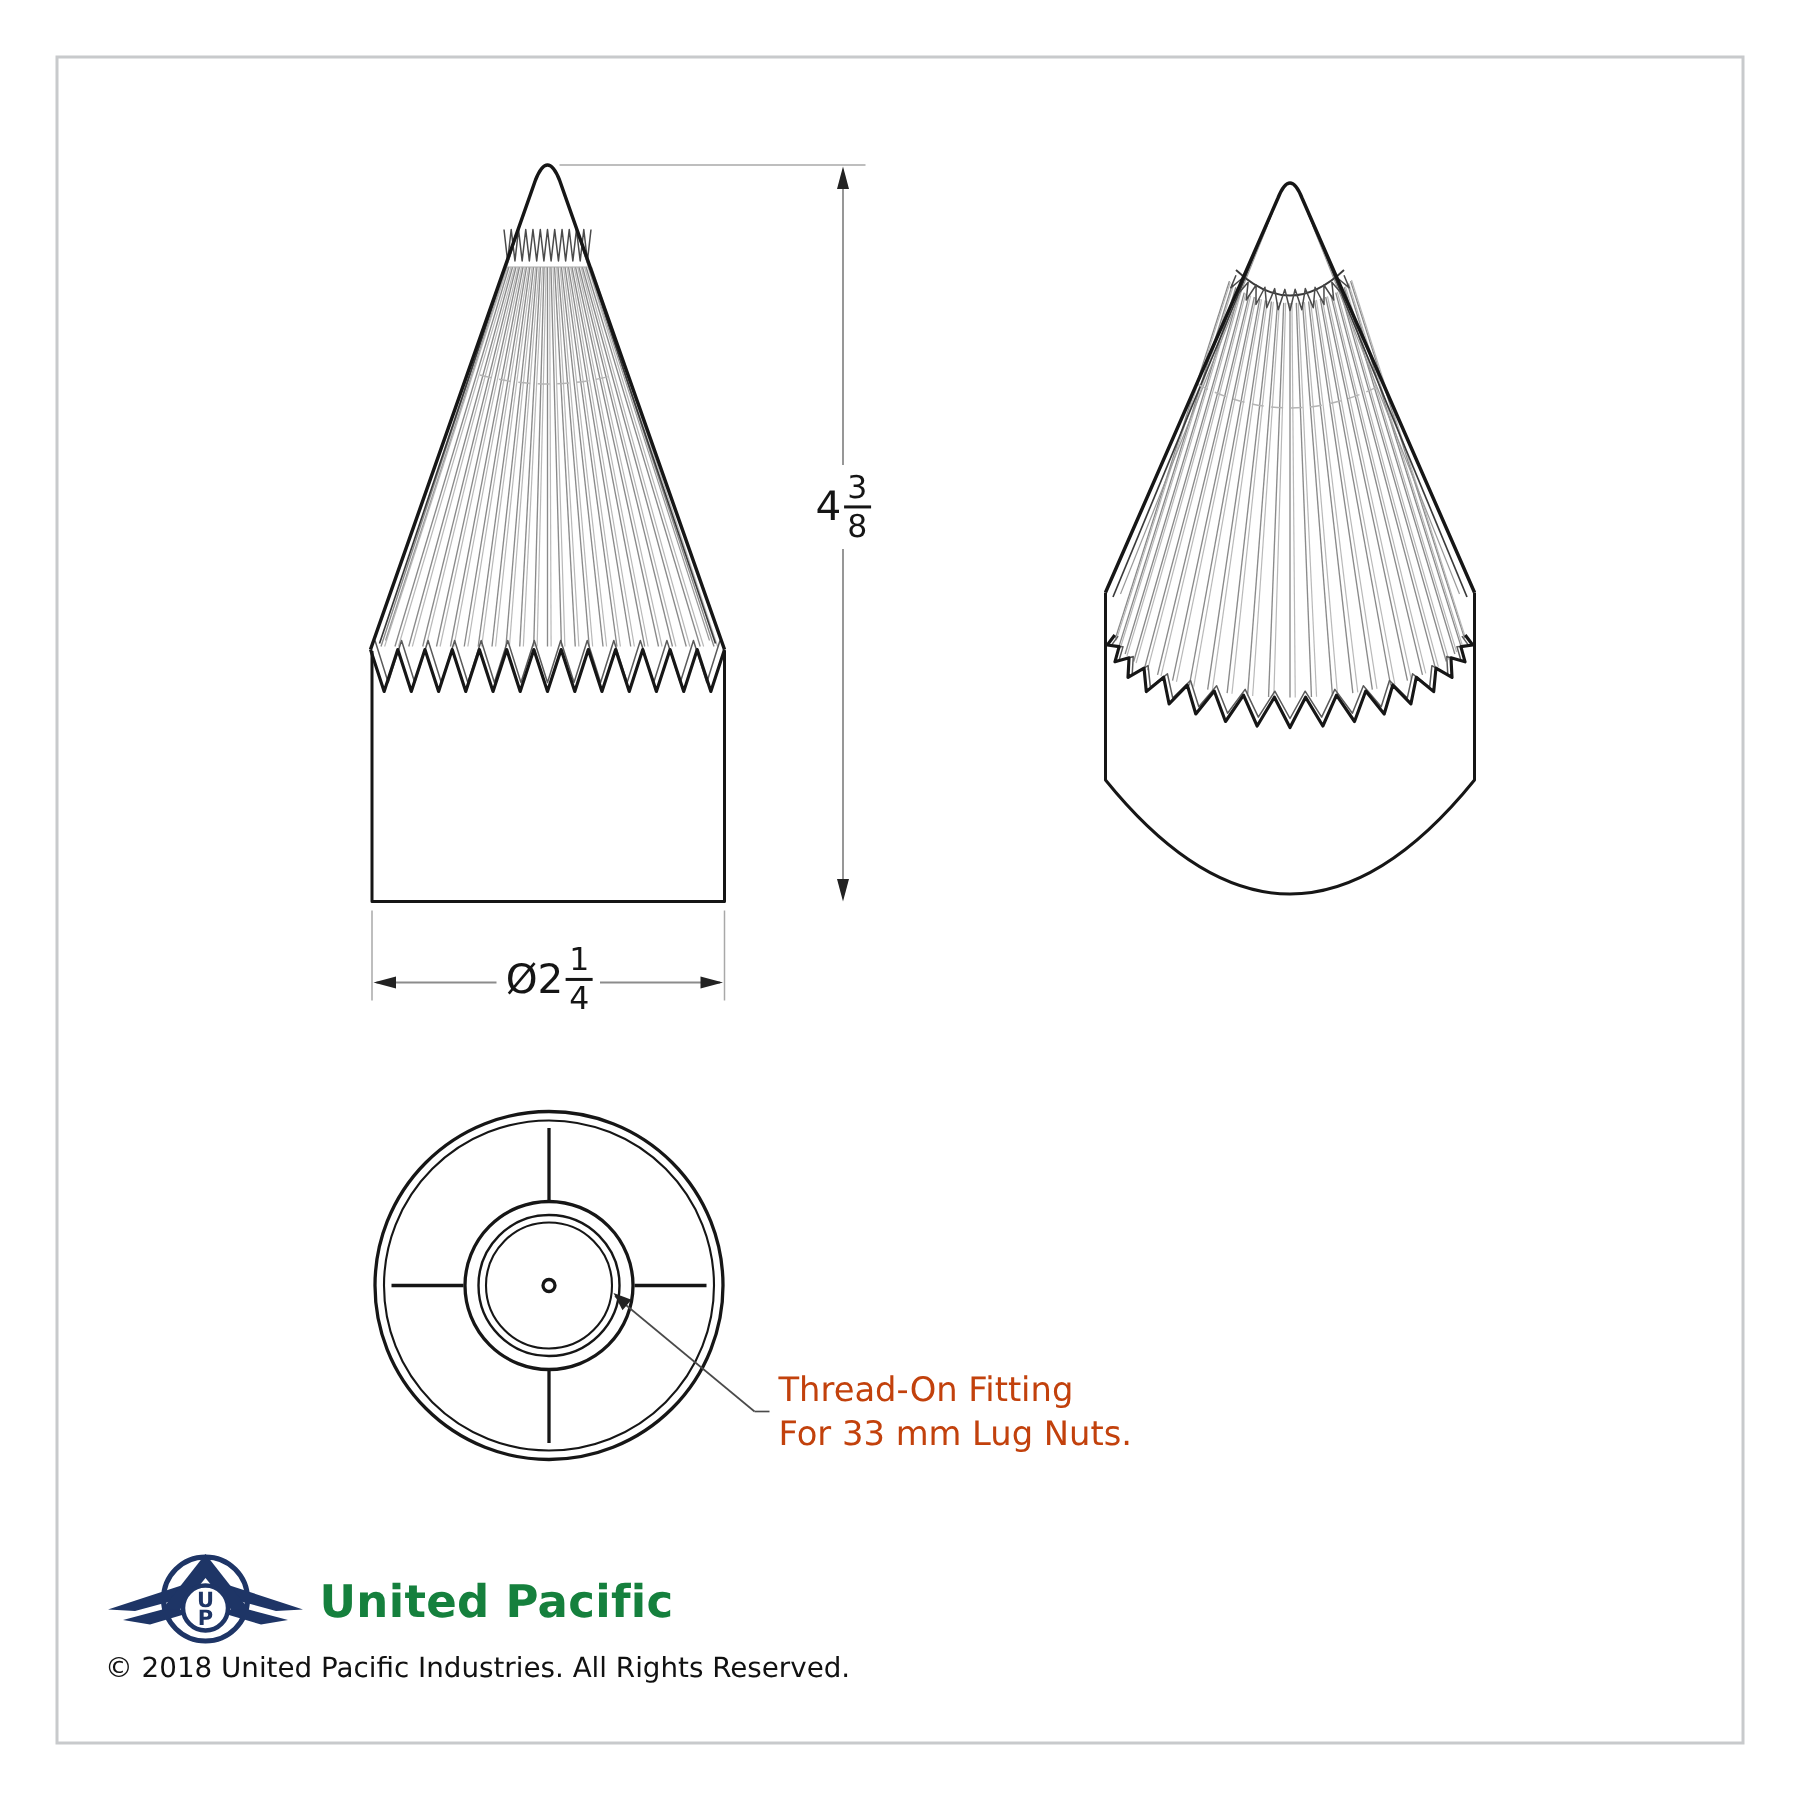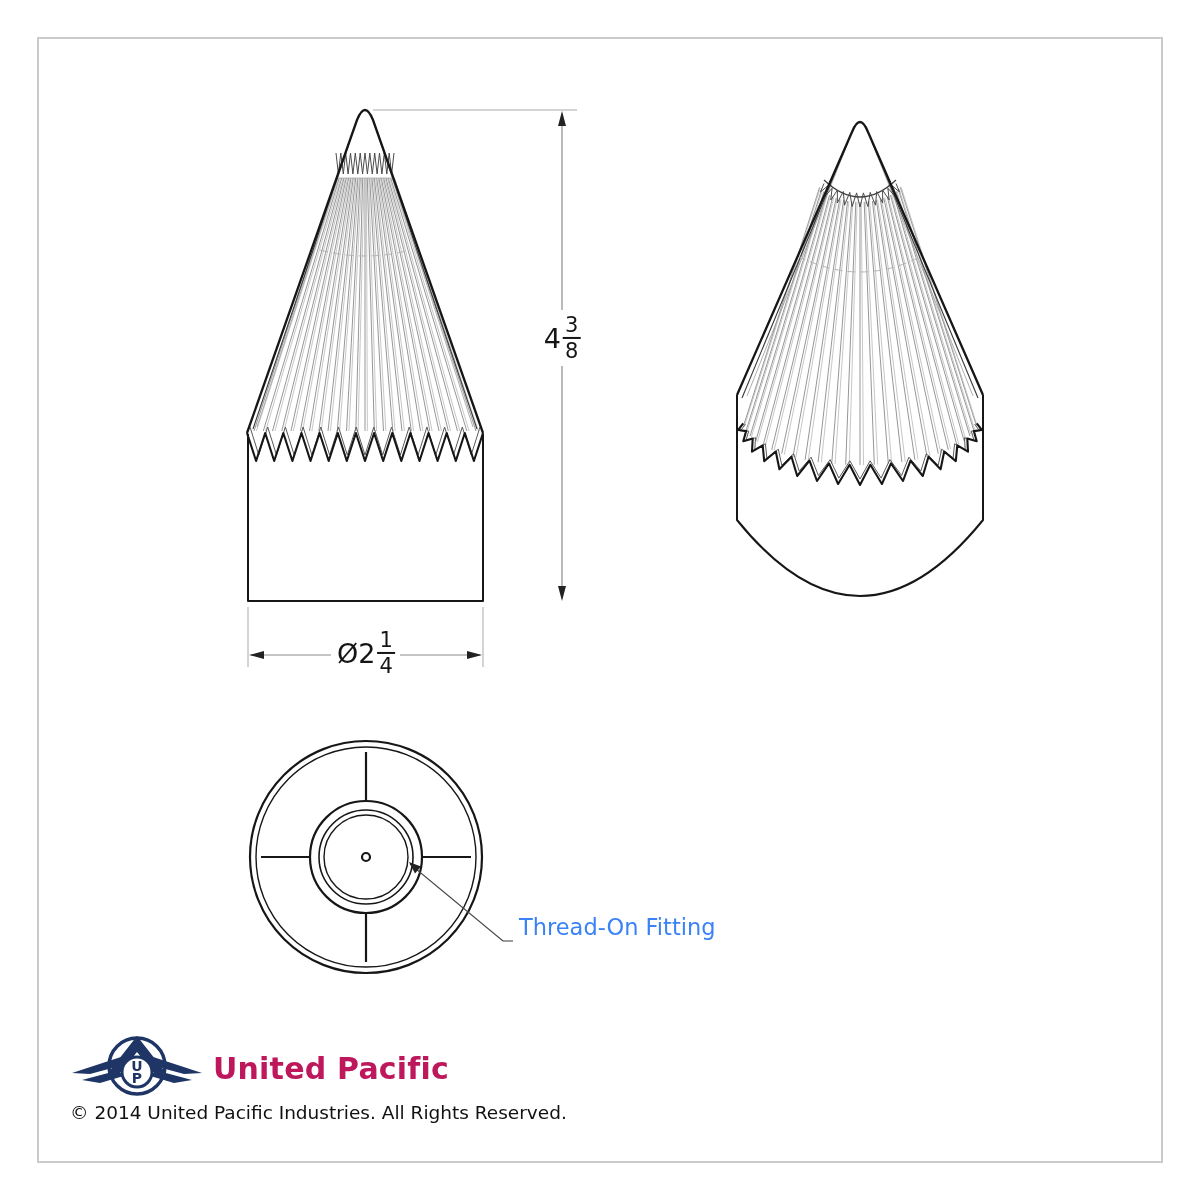--- a/index.html
+++ b/index.html
@@ -10,24 +10,24 @@
                  border:2px solid #c8cacc; }
   #drawing { position:absolute; left:0; top:0; }
   .dim-label { position:absolute; transform:translate(-50%,-50%);
                display:flex; align-items:center; background:#fff; padding:0 3px;
                font-size:27px; color:#151515; white-space:nowrap; }
   .frac { display:inline-flex; flex-direction:column; align-items:center;
           font-size:21px; line-height:1.05; margin-left:2px; }
   .frac .num { border-bottom:2px solid #151515; padding:0 2px 1px; }
   .frac .den { padding-top:1px; }
   .callout { position:absolute; left:519px; top:913px; font-size:22.5px;
-             line-height:29px; color:#3b82f6; }
+             line-height:29px; color:#c2410c; }
   .logo-wrap { position:absolute; left:70px; top:1028px; display:flex; align-items:center; }
   .logo-text { position:absolute; left:213px; top:1051px; font-size:30px;
-               font-weight:bold; color:#be185d; letter-spacing:0.2px; }
+               font-weight:bold; color:#15803d; letter-spacing:0.2px; }
   .copyright { position:absolute; left:70px; top:1102px; font-size:18.5px; color:#111111; }
 </style>
 </head>
 <body>
 
 <div class="page-border"></div>
 
 <svg id="drawing" width="1200" height="1200" viewBox="0 0 1200 1200">
   <g id="g-front">
       <line x1="337.0" y1="178.0" x2="254.0" y2="431.0" stroke="#8a8a8a" stroke-width="0.9"></line>
@@ -199,31 +199,32 @@
   <span>Ø</span>
     <span>2</span>
     <span class="frac">
       <span class="num">1</span>
       <span class="den">4</span>
     </span>
 </div>
 
 <div class="callout">
   <div>Thread-On Fitting</div>
+  <div>For 33 mm Lug Nuts.</div>
 </div>
 
 <div class="logo-wrap">
   <svg width="145" height="80" viewBox="0 0 145 80">
     <circle cx="67" cy="38" r="28" fill="none" stroke="#1e3566" stroke-width="3.4"></circle>
     <path d="M2,45 L57,27 L57,36 L20,46 Z" fill="#1e3566"></path>
     <path d="M12,52 L57,40 L57,47 L30,55 Z" fill="#1e3566"></path>
     <path d="M132,45 L77,27 L77,36 L114,46 Z" fill="#1e3566"></path>
     <path d="M122,52 L77,40 L77,47 L104,55 Z" fill="#1e3566"></path>
     <path d="M38,45 L67,8 L96,45 Z" fill="#1e3566"></path>
     <path d="M50,45 L67,24 L84,45 Z" fill="#ffffff"></path>
     <circle cx="67" cy="44" r="15" fill="#ffffff" stroke="#1e3566" stroke-width="3"></circle>
     <text x="67" y="43" text-anchor="middle" font-size="14" font-weight="bold" fill="#1e3566">U</text>
     <text x="67" y="55" text-anchor="middle" font-size="14" font-weight="bold" fill="#1e3566">P</text>
   </svg>
 </div>
 <div class="logo-text">United Pacific</div>
 
-<div class="copyright">© 2014 United Pacific Industries. All Rights Reserved.</div>
+<div class="copyright">© 2018 United Pacific Industries. All Rights Reserved.</div>
 
 </body></html>

